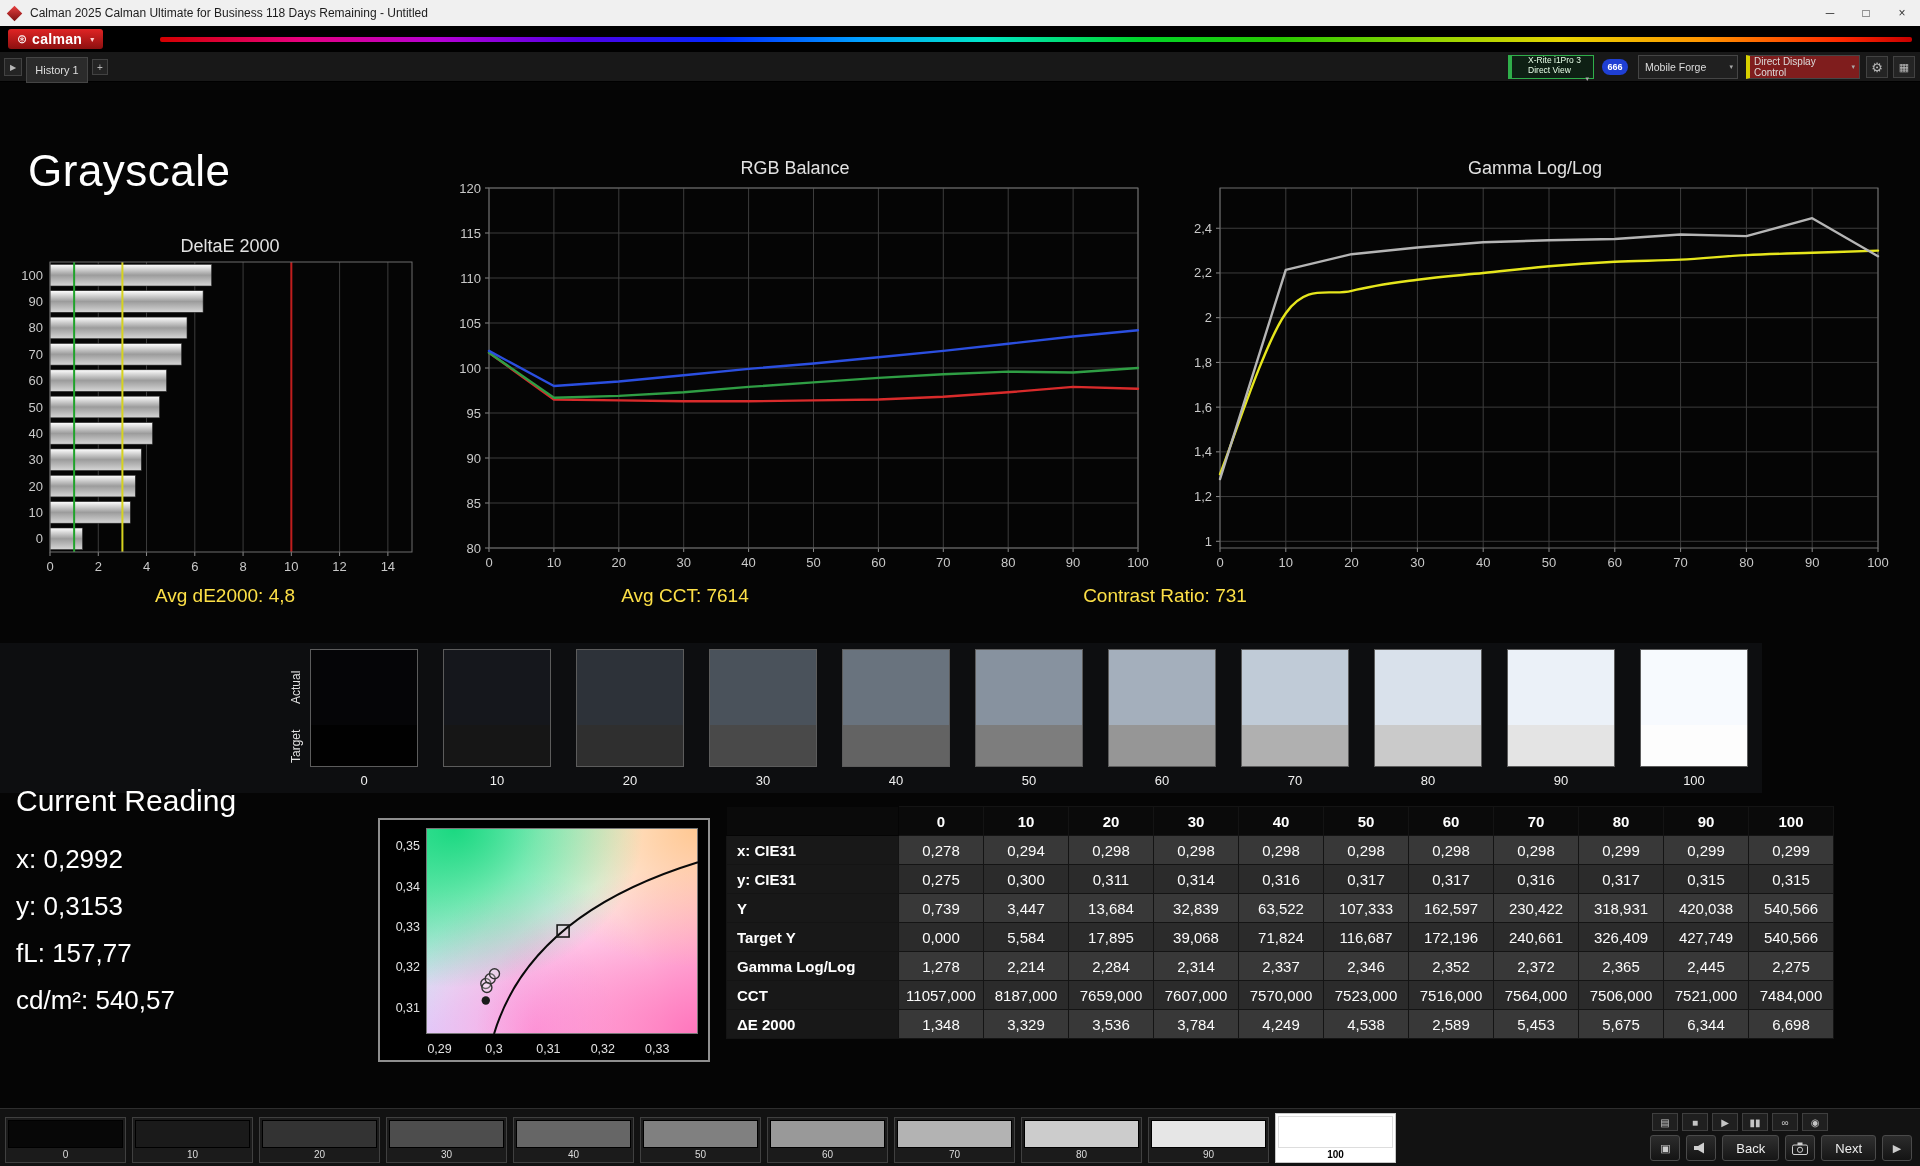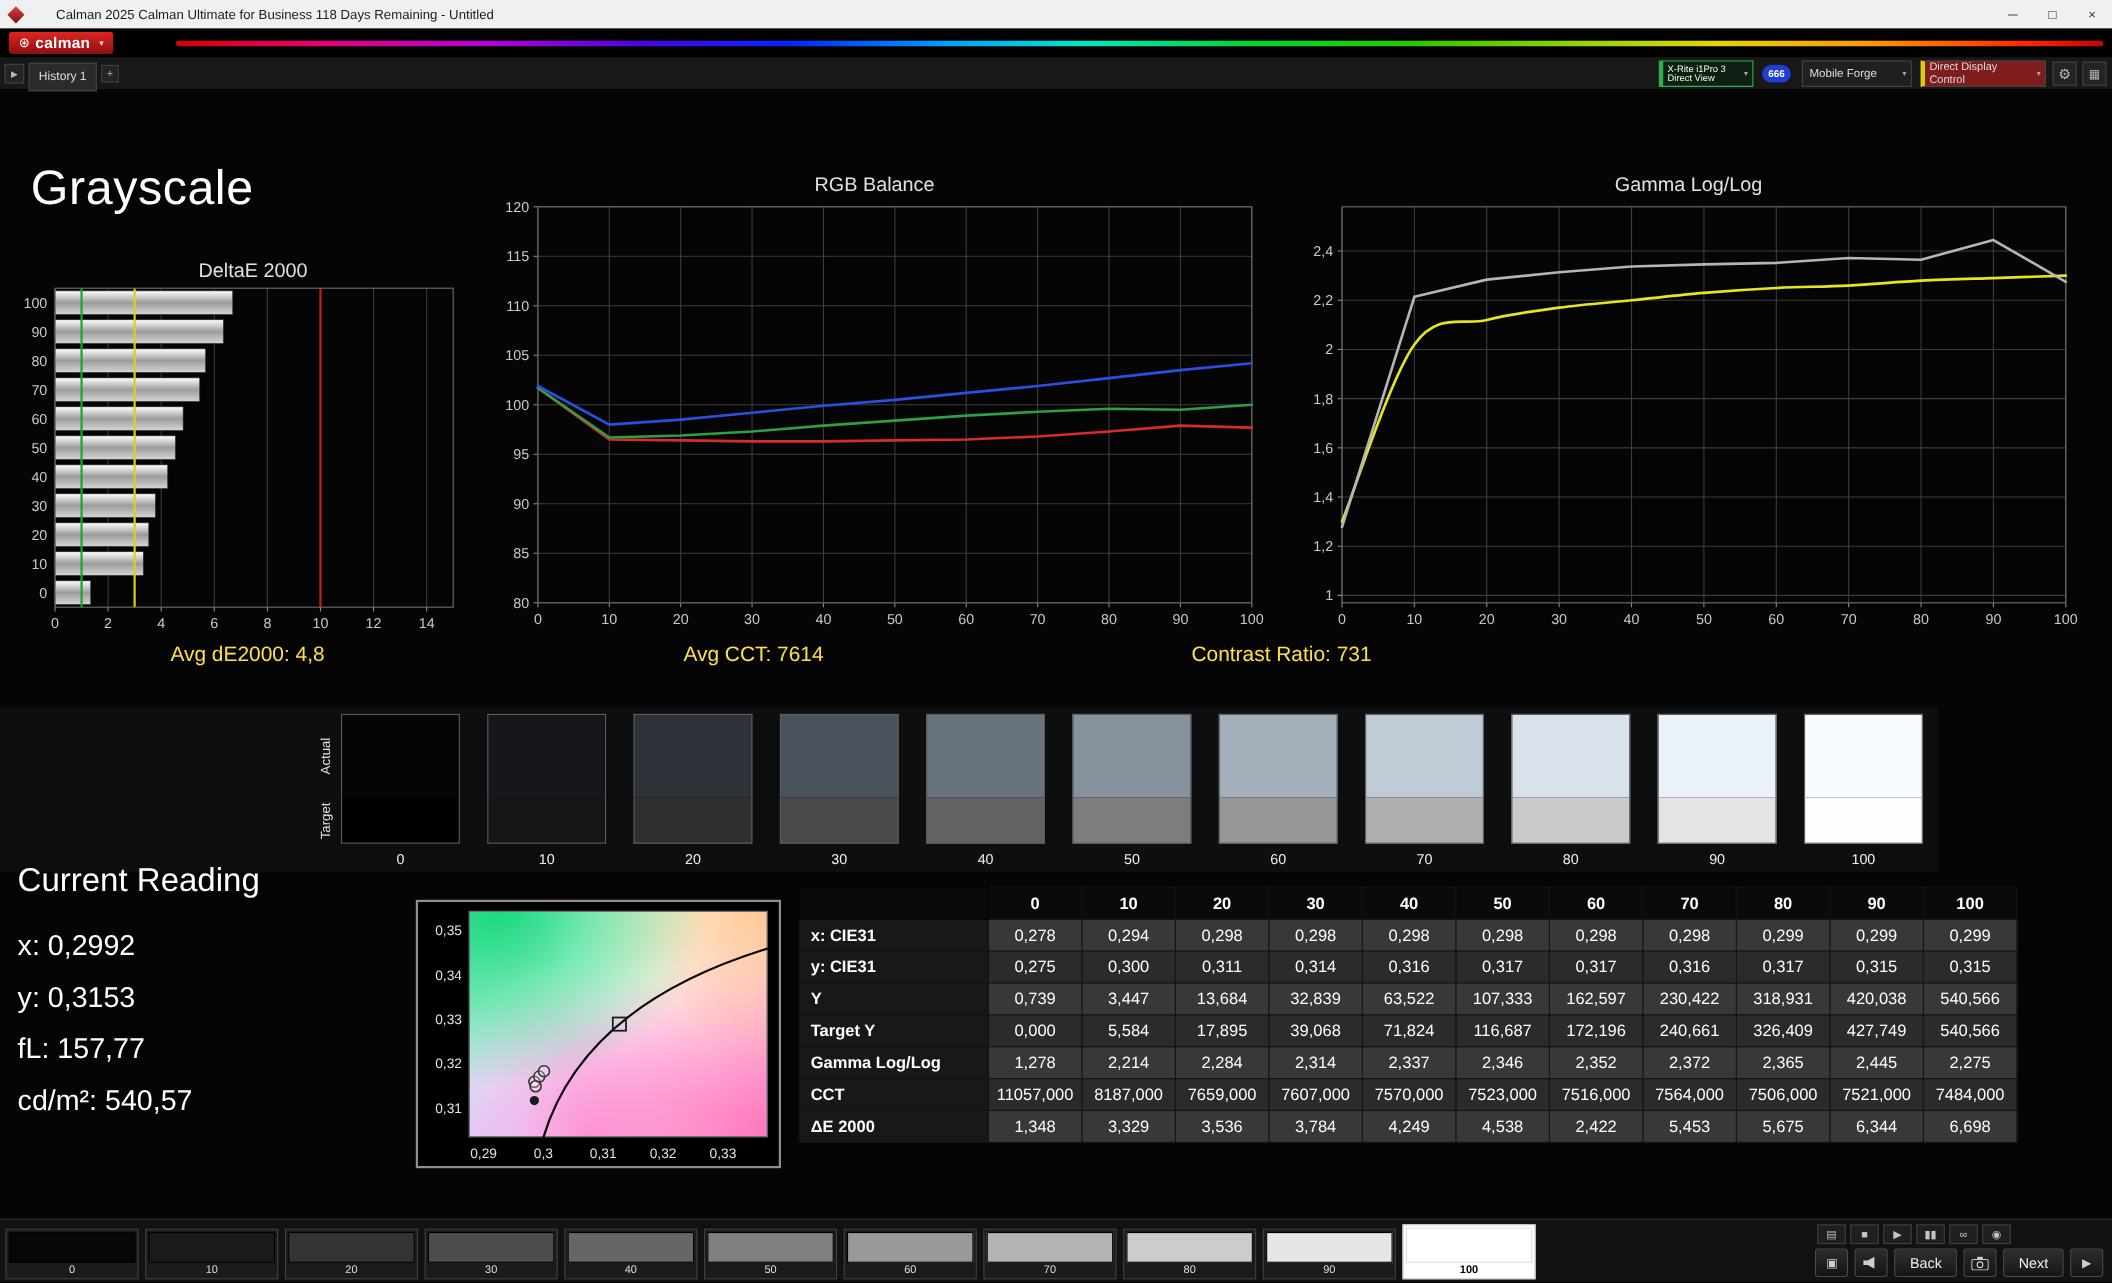--- a/index.html
+++ b/index.html
@@ -1,21 +1,21 @@
 <!DOCTYPE html>
 <html><head>
 <meta charset="utf-8">
 <style>
   * { box-sizing: border-box; margin: 0; padding: 0; }
   html,body { margin:0; background:#000; }
   body { font-family:"Liberation Sans", sans-serif; }
   #root { position:relative; width:1920px; height:1166px; background:#050505; overflow:hidden; }
 
   
-  .titlebar { position:absolute; left:0; top:0; width:1920px; height:26px; background:#f0f0f0; display:flex; align-items:center;gap:21px; }
+  .titlebar { position:absolute; left:0; top:0; width:1920px; height:26px; background:#f0f0f0; display:flex; align-items:center; }
   .app-icon { width:11px; height:11px; background:linear-gradient(135deg,#e84040,#7a1010); transform:rotate(45deg); margin:0 10px 0 9px; flex:0 0 auto; }
   .title-text { font-size:12px; color:#1c1c1c; white-space:nowrap; }
   .win-controls { position:absolute; right:0; top:0; height:26px; display:flex; }
   .winbtn { width:36px; height:26px; display:flex; align-items:center; justify-content:center; font-size:12px; color:#333; cursor:pointer; }
 
   
   .logoband { position:absolute; left:0; top:26px; width:1920px; height:26px; background:#000; }
   .calman-logo { position:absolute; left:8px; top:3px; height:20px; padding:0 9px; background:linear-gradient(#e02424,#8c1010); border-radius:3px; display:flex; align-items:center; gap:5px; cursor:pointer; }
   .logo-flower { color:#fff; font-size:12px; }
   .logo-word { color:#fff; font-size:14px; font-weight:bold; letter-spacing:.3px; }
@@ -24,21 +24,21 @@
     background:linear-gradient(90deg,#d40000 0%,#e6007e 8%,#b400d4 16%,#5000e6 24%,#0028ff 32%,#00a0ff 40%,#00e6c8 47%,#00d428 56%,#28c800 64%,#96d400 73%,#e6d400 80%,#ff9600 88%,#ff2800 96%,#c80000 100%); }
 
   
   .toolbar { position:absolute; left:0; top:52px; width:1920px; height:30px; background:#181818; border-bottom:1px solid #000; }
   .tb-btn { position:absolute; background:#242424; border:1px solid #424242; color:#b8b8b8; display:flex; align-items:center; justify-content:center; cursor:pointer; }
   .tb-expand { left:4px; top:6px; width:18px; height:18px; font-size:8px; }
   .history-tab { position:absolute; left:26px; top:5px; width:62px; height:26px; background:#2b2b2b; border:1px solid #454545; color:#ddd; font-size:11px; display:flex; align-items:center; justify-content:center; cursor:pointer; }
   .tb-add { left:92px; top:7px; width:16px; height:16px; font-size:10px; }
   .dd { position:absolute; top:3px; height:24px; background:#202020; border:1px solid #454545; color:#ddd; display:flex; align-items:center; cursor:pointer; }
   .dd .caret { margin-left:auto; font-size:7px; color:#aaa; padding:0 4px; }
-  .dd-meter { left:1508px; width:86px; border:1px solid #2fae4a; border-left:4px solid #2fae4a; background:#0e2014; }
+  .dd-meter { left:1508px; width:86px; border:1px solid #2fae4a; border-left:4px solid #2fae4a; background:#0e2014;flex-direction:column; }
   .dd-meter .two-line { font-size:8.5px; line-height:9.5px; color:#e8ffe8; padding-left:4px; }
   .badge-666 { position:absolute; left:1602px; top:7px; width:26px; height:16px; border-radius:8px; background:#1f3fd4; color:#fff; font-size:9px; font-weight:bold; display:flex; align-items:center; justify-content:center; }
   .dd-source { left:1638px; width:100px; font-size:10.5px; padding-left:6px; }
   .dd-display { left:1746px; width:114px; font-size:10px; padding-left:4px; border-left:4px solid #d8d000; background:#7f1d1d; }
   .tb-gear { left:1866px; top:4px; width:22px; height:22px; font-size:13px; }
   .tb-panel { left:1893px; top:4px; width:22px; height:22px; font-size:11px; }
 
   
   .page-title { position:absolute; left:28px; top:146px; font-size:44px; font-weight:400; color:#fff; letter-spacing:.5px; }
 
@@ -568,21 +568,21 @@
           <td>7484,000</td>
         </tr>
         <tr class="r-even">
           <th class="rowlabel">ΔE 2000</th>
           <td>1,348</td>
           <td>3,329</td>
           <td>3,536</td>
           <td>3,784</td>
           <td>4,249</td>
           <td>4,538</td>
-          <td>2,422</td>
+          <td>2,589</td>
           <td>5,453</td>
           <td>5,675</td>
           <td>6,344</td>
           <td>6,698</td>
         </tr>
       </tbody>
     </table>
 
   <div class="bottombar">
     <div class="pattern-buttons">

